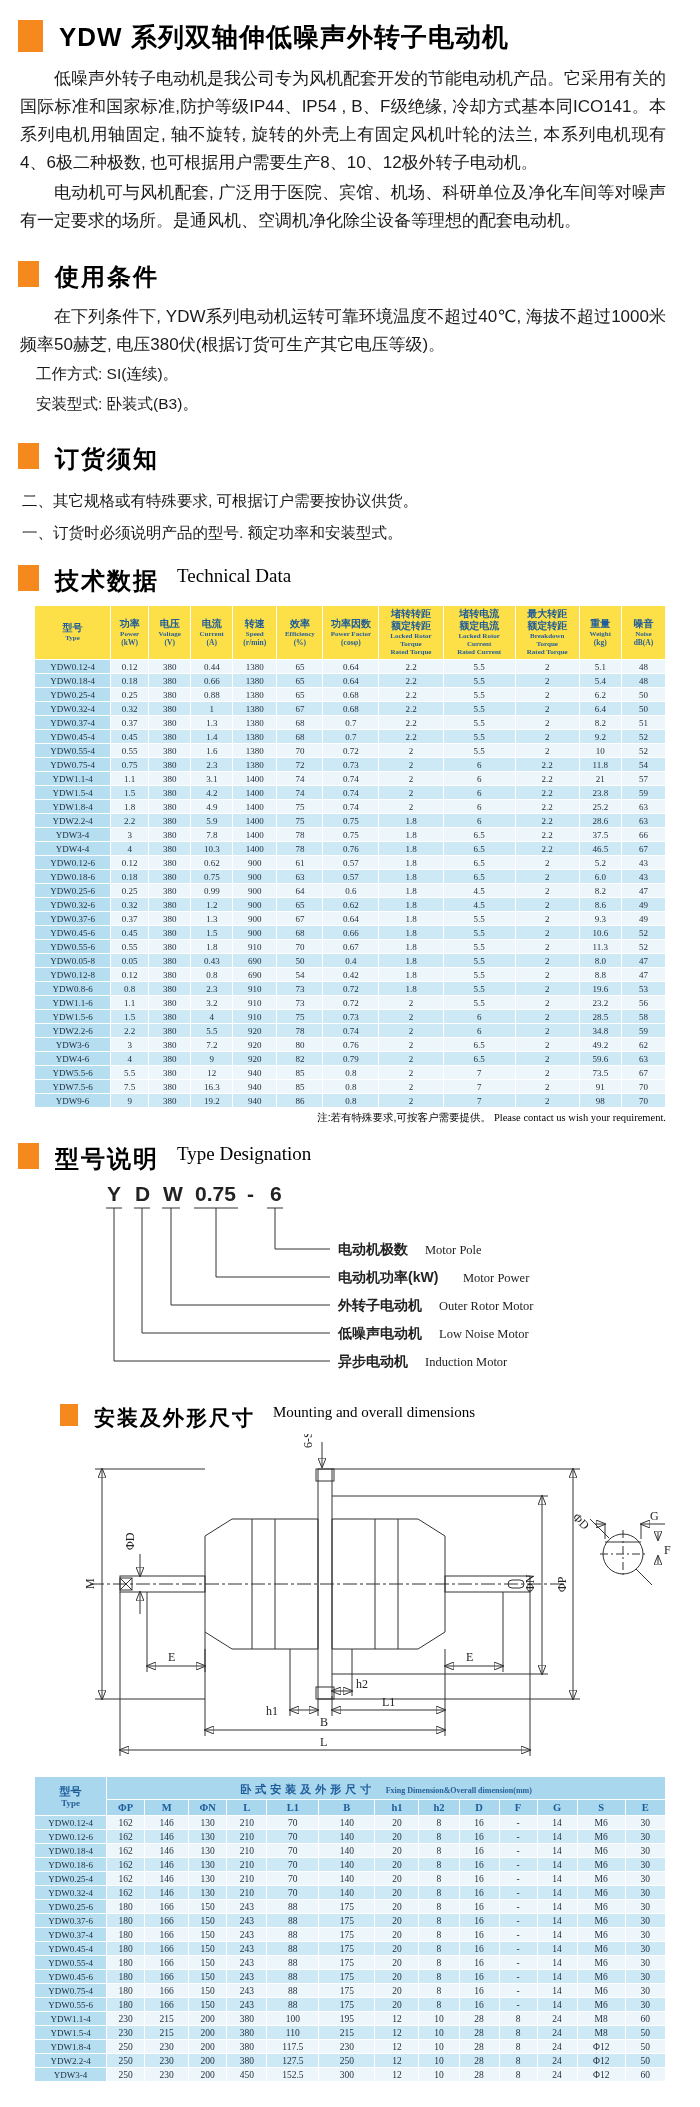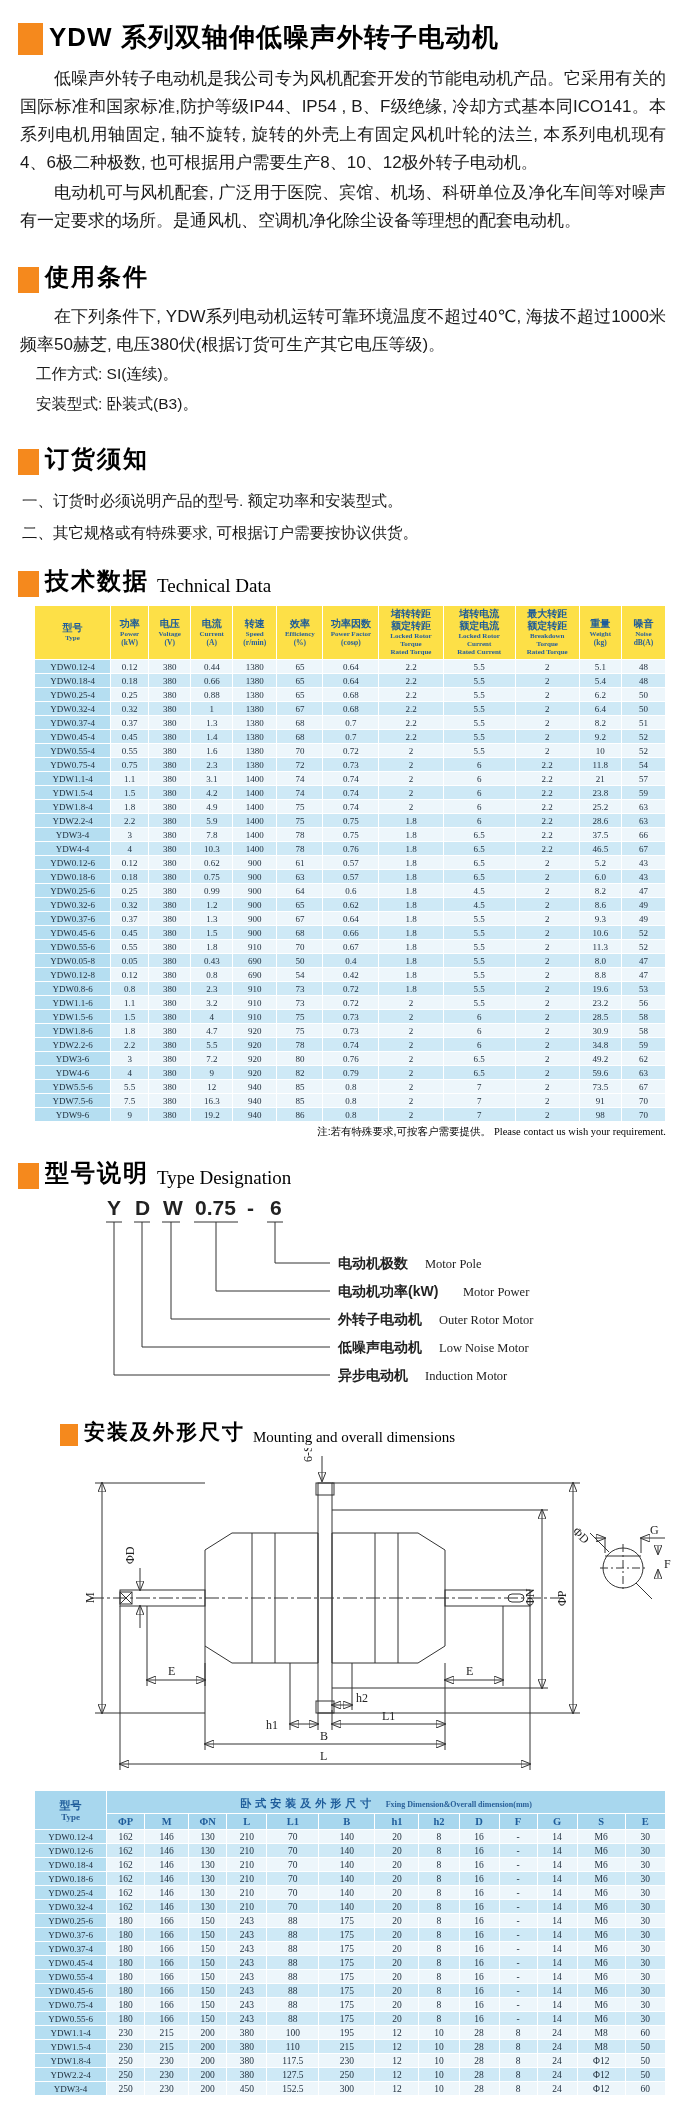--- a/index.html
+++ b/index.html
@@ -1,20 +1,20 @@
 <!DOCTYPE html>
 <html><head>
 <meta charset="utf-8">
 <style>
   html,body{margin:0;padding:0;background:#fff;}
   body{width:700px;font-family:"Liberation Sans","DejaVu Sans",sans-serif;color:#1a1a1a;}
   .page{padding:6px 0 24px 0;}
 
   
-  .sec-head{display:flex;align-items:flex-end;gap:6px;margin:14px 0 10px 18px;}
+  .sec-head{display:flex;align-items:flex-start;gap:16px;margin:14px 0 10px 18px;}
   .sq{background:#F5891D;flex:0 0 auto;}
   .sq.big{width:25px;height:32px;}
   .sq.small{width:21px;height:26px;}
   .title-text{font-size:26px;font-weight:bold;letter-spacing:1px;color:#000;}
   .h2-text{font-size:24px;font-weight:bold;color:#000;letter-spacing:2px;}
   .h2-en{font-size:19px;font-family:"Liberation Serif","DejaVu Serif",serif;color:#000;margin-left:2px;}
 
   
   .para{font-size:17px;line-height:28px;text-align:justify;margin:0 34px 0 20px;text-indent:2em;font-weight:500;}
   .para.noindent{text-indent:0;}
@@ -78,22 +78,22 @@
     <div class="h2-text">使用条件</div>
   </div>
   <p class="para">在下列条件下, YDW系列电动机运转可靠环境温度不超过40℃, 海拔不超过1000米频率50赫芝, 电压380伏(根据订货可生产其它电压等级)。</p>
   <div class="plain-line">工作方式: SI(连续)。</div>
   <div class="plain-line">安装型式: 卧装式(B3)。</div>
 
   <div class="sec-head" style="margin-top:24px;">
     <div class="sq small"></div>
     <div class="h2-text">订货须知</div>
   </div>
+  <div class="order-line">二、其它规格或有特殊要求, 可根据订户需要按协议供货。</div>
   <div class="order-line">一、订货时必须说明产品的型号. 额定功率和安装型式。</div>
-  <div class="order-line">二、其它规格或有特殊要求, 可根据订户需要按协议供货。</div>
 
   <div class="sec-head" style="margin-top:16px;margin-bottom:8px;">
     <div class="sq small"></div>
     <div class="h2-text">技术数据</div>
     <div class="h2-en">Technical Data</div>
   </div>
 
   <table class="tech">
     <colgroup id="tech-cols">
         <col style="width: 76px;">
@@ -536,34 +536,20 @@
           <td>4</td>
           <td>910</td>
           <td>75</td>
           <td>0.73</td>
           <td>2</td>
           <td>6</td>
           <td>2</td>
           <td>28.5</td>
           <td>58</td>
         </tr>
-        <tr class="odd">
-          <td class="type-cell">YDW1.8-6</td>
-          <td>1.8</td>
-          <td>380</td>
-          <td>4.7</td>
-          <td>920</td>
-          <td>75</td>
-          <td>0.73</td>
-          <td>2</td>
-          <td>6</td>
-          <td>2</td>
-          <td>30.9</td>
-          <td>58</td>
-        </tr>
         <tr class="even">
           <td class="type-cell">YDW2.2-6</td>
           <td>2.2</td>
           <td>380</td>
           <td>5.5</td>
           <td>920</td>
           <td>78</td>
           <td>0.74</td>
           <td>2</td>
           <td>6</td>

